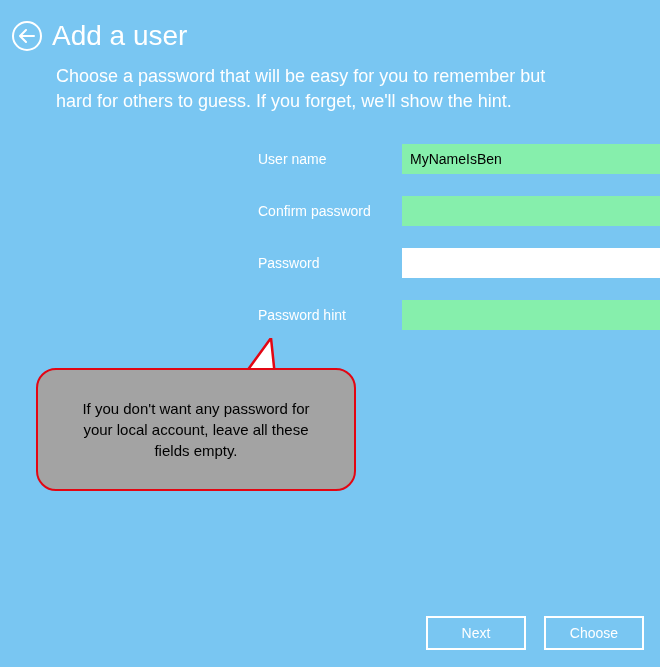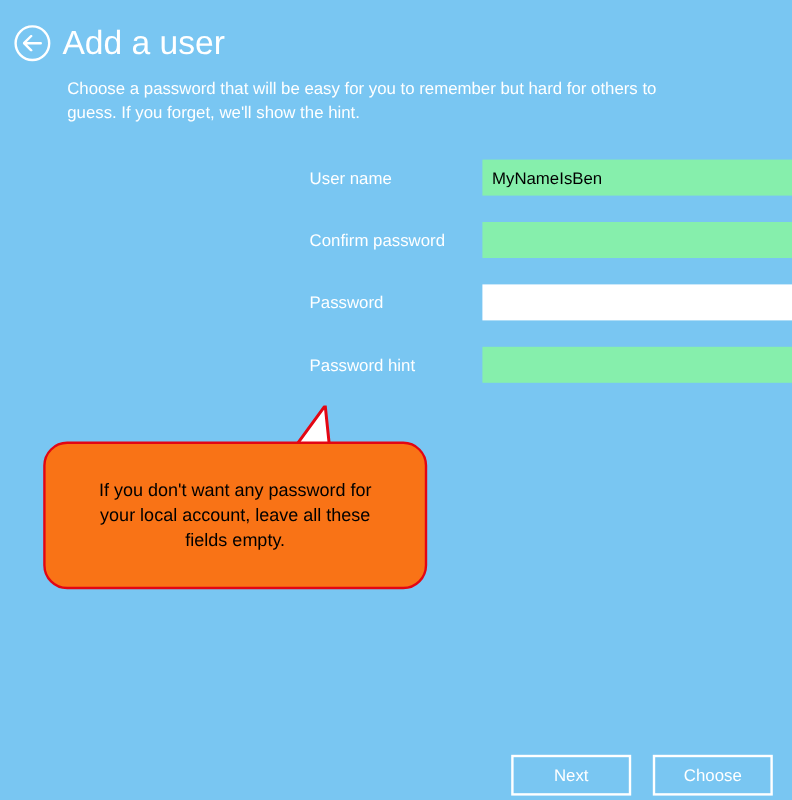--- a/index.html
+++ b/index.html
@@ -30,21 +30,21 @@
       flex-shrink: 0;
     }
     .back-btn svg { display: block; }
     .title {
       font-size: 28px;
       font-weight: 300;
       color: #ffffff;
     }
     .subtitle {
       padding: 12px 20px 0 56px;
-      font-size: 14px;
+      font-size: 18px;
       line-height: 1.4;
       color: #ffffff;
       max-width: 590px;
     }
     .form {
       padding: 30px 0 0 56px;
     }
     .row {
       display: flex;
       align-items: center;
@@ -75,34 +75,34 @@
       left: 36px;
       top: 368px;
       width: 320px;
     }
     .callout-tail {
       position: absolute;
       top: -30px;
       left: 190px;
     }
     .callout-body {
-      background: #f97316;
+      background: #a3a3a3;
       border: 2.5px solid #e30613;
       border-radius: 20px;
       padding: 28px 30px;
       text-align: center;
       font-family: "Comic Sans MS", cursive, sans-serif;
       font-size: 15px;
       color: #000000;
       line-height: 1.4;
       position: relative;
     }
     .footer {
       position: absolute;
-      bottom: 4px;
+      bottom: 17px;
       right: 16px;
       display: flex;
       gap: 18px;
     }
     .btn {
       width: 100px;
       height: 34px;
       border: 2px solid #ffffff;
       background: transparent;
       color: #ffffff;

